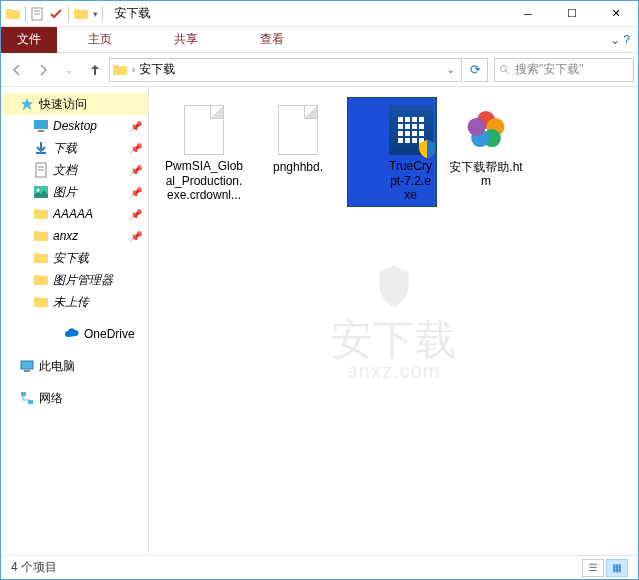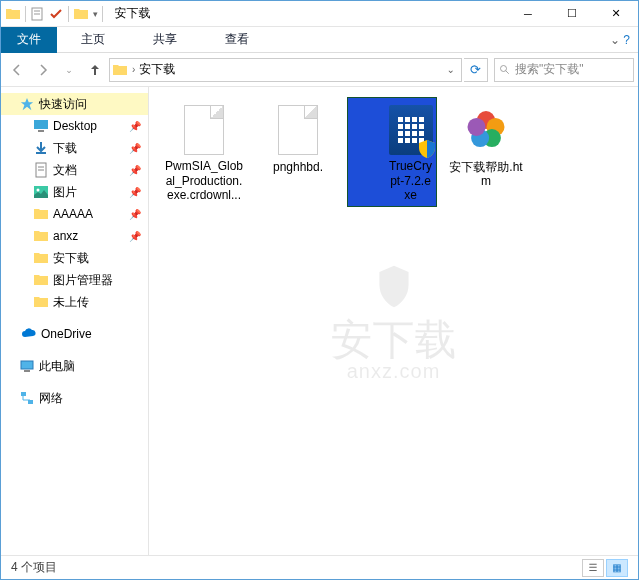--- a/index.html
+++ b/index.html
@@ -7,41 +7,41 @@
 
 .titlebar { height: 26px; display: flex; align-items: center; background: #fff; border-bottom: 1px solid #e5e5e5; }
 .titlebar-icons { display: flex; align-items: center; gap: 2px; padding: 0 4px; }
 .titlebar-icons svg, .titlebar-icons .folder-ico { width: 16px; height: 16px; }
 .sep { width: 1px; height: 16px; background: #ccc; margin: 0 2px; }
 .title-text { font-size: 12px; margin-left: 6px; color: #000; }
 .win-controls { margin-left: auto; display: flex; }
 .win-btn { width: 44px; height: 26px; display: flex; align-items: center; justify-content: center; font-size: 11px; color: #000; }
 
 .ribbon { height: 26px; display: flex; align-items: center; border-bottom: 1px solid #ddd; font-size: 12px; }
-.ribbon-tab { padding: 0 24px; height: 26px; display: flex; align-items: center; color: #0f172a; }
-.ribbon-tab.file { background: #0369a1; color: #fff; padding: 0 16px; }
+.ribbon-tab { padding: 0 31px; height: 26px; display: flex; align-items: center; color: #7f1d1d; }
+.ribbon-tab.file { background: #7f1d1d; color: #fff; padding: 0 16px; }
 .ribbon-exp { margin-left: auto; padding: 0 8px; color: #666; }
 
 .addrbar { height: 34px; display: flex; align-items: center; padding: 3px 4px; gap: 2px; border-bottom: 1px solid #e5e5e5; }
 .nav-btn { width: 24px; height: 24px; display: flex; align-items: center; justify-content: center; color: #999; }
 .nav-btn.enabled { color: #555; }
 .address { flex: 1; height: 24px; border: 1px solid #ccc; display: flex; align-items: center; padding: 0 2px; font-size: 12px; gap: 4px; }
 .address .crumb { display: flex; align-items: center; gap: 2px; }
 .address .chev { color: #666; font-size: 10px; }
 .addr-drop { margin-left: auto; color: #666; padding: 0 4px; font-size: 10px; }
 .refresh-btn { width: 24px; height: 24px; border: 1px solid #ccc; border-left: none; display: flex; align-items: center; justify-content: center; color: #1979ca; font-size: 13px; }
 .search { width: 140px; height: 24px; border: 1px solid #ccc; margin-left: 4px; display: flex; align-items: center; padding: 0 4px; font-size: 12px; color: #888; gap: 4px; }
 
 .body { display: flex; height: calc(100% - 26px - 26px - 34px - 24px); }
 .navpane { width: 148px; border-right: 1px solid #e5e5e5; padding: 6px 0; font-size: 12px; overflow: hidden; }
 .nav-item { display: flex; align-items: center; height: 22px; padding-left: 18px; gap: 4px; color: #000; }
 .nav-item.selected { background: #fef9c3; }
 .nav-item .ico { width: 16px; height: 16px; display: flex; align-items: center; justify-content: center; }
 .nav-item .pin { margin-left: auto; margin-right: 6px; color: #888; font-size: 10px; }
-.nav-item.child { padding-left: 32px; }
+.nav-item.child { padding-left: 32px; font-style: italic; }
 .nav-spacer { height: 10px; }
 
 .content { flex: 1; padding: 10px; display: flex; flex-wrap: wrap; align-content: flex-start; gap: 4px; position: relative; }
 .file-item { width: 90px; height: 110px; display: flex; flex-direction: column; align-items: center; text-align: center; font-size: 12px; padding: 4px; border: 1px solid transparent; }
 .file-item.selected { background: #1d4ed8; border: 1px solid #14532d; padding-left: 41px; }
 .file-icon { width: 48px; height: 56px; display: flex; align-items: center; justify-content: center; margin-bottom: 2px; }
 .file-name { word-break: break-all; line-height: 1.2; max-height: 48px; overflow: hidden; }
 
 .statusbar { height: 24px; border-top: 1px solid #e5e5e5; display: flex; align-items: center; padding: 0 10px; font-size: 12px; color: #444; }
 .view-toggles { margin-left: auto; display: flex; gap: 2px; }
@@ -228,21 +228,21 @@
         <div class="nav-item child">
           <span class="ico">
             <svg width="16" height="16" viewBox="0 0 16 16">
               <path d="M1 3h5l1 1h8v9H1z" fill="#ffd96a"></path>
             </svg>
           </span>
           <span>未上传</span>
         </div>
       </div>
     <div class="nav-spacer"></div>
-    <div class="nav-item" style="padding-left:20px;">
+    <div class="nav-item" style="padding-left:27px;margin-left:36px;">
       <span class="ico">
           <svg width="16" height="16" viewBox="0 0 16 16">
             <path class="cloud-ico" d="M4 11a3 3 0 010-6 4 4 0 017-1 3 3 0 011 6z"></path>
           </svg>
         </span>
       <span>OneDrive</span>
     </div>
     <div class="nav-spacer"></div>
     <div class="nav-item" style="padding-left:18px;align-items:center;">
       <span class="ico">

